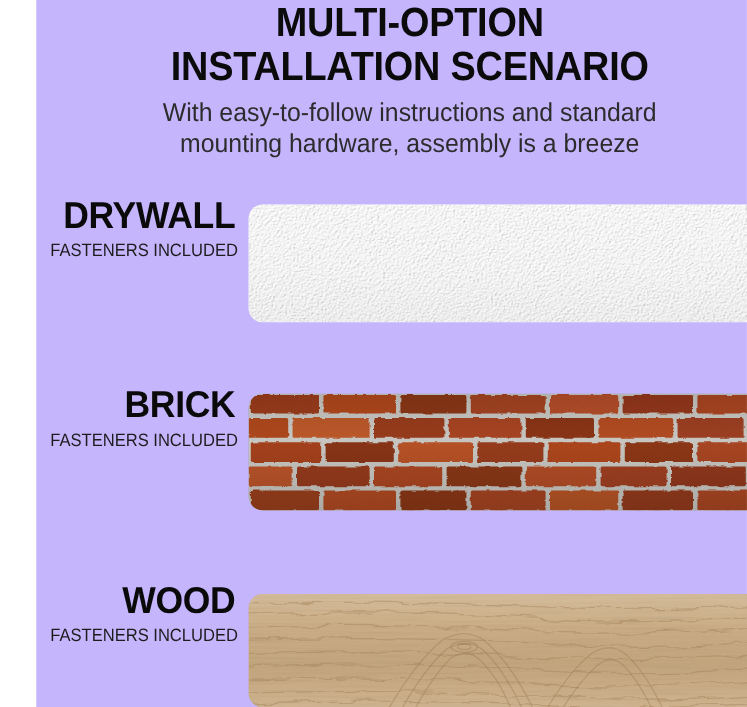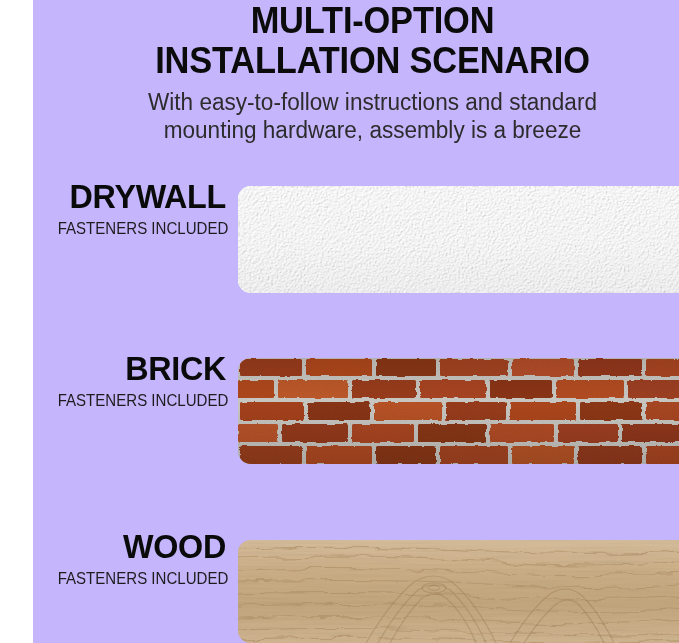--- a/index.html
+++ b/index.html
@@ -53,21 +53,21 @@
     transform: scaleX(0.96);
     transform-origin: center top;
     margin: 0;
     padding-top: 7px;
   }
   .subtitle .sline { display: block; white-space: nowrap; }
 
   
   .row {
     position: absolute;
-    left: 12px;
+    left: 0;
     width: 552px;
   }
   #row-drywall { top: 178px; height: 132px; }
   #row-brick   { top: 350px; height: 132px; text-decoration: underline; }
   #row-wood    { top: 528px; height: 115px; }
 
   .label-col {
     position: absolute;
     left: 0;
     top: 0;

